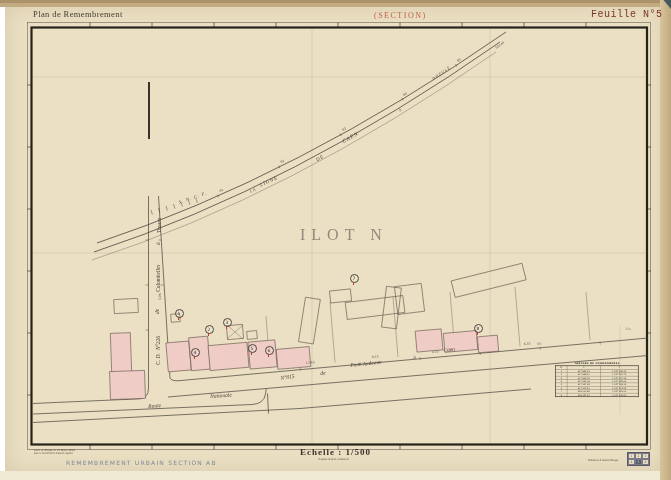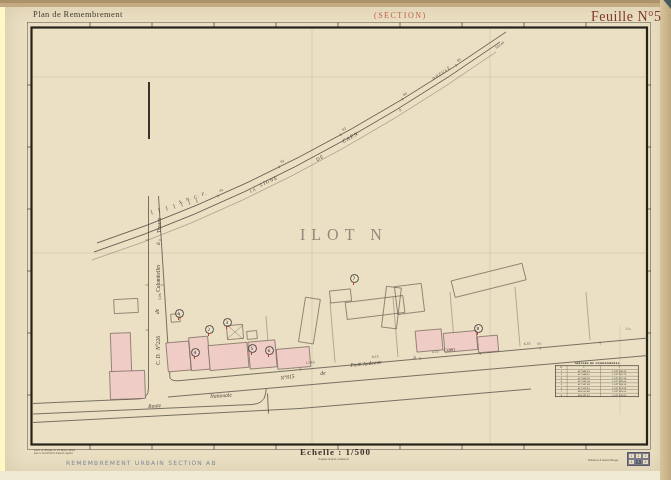--- a/index.html
+++ b/index.html
@@ -1,17 +1,17 @@
 <!DOCTYPE html>
 <html><head>
 <meta charset="utf-8">
 <style>
   html,body{margin:0;padding:0;background:#b9a57e;}
   .stage{position:relative;width:671px;height:480px;overflow:hidden;
-         background:#fef9c3;font-family:"Liberation Serif",serif;}
+         background:#ffffff;font-family:"Liberation Serif",serif;}
   .scan-top{position:absolute;left:0;top:0;width:671px;height:7px;background:#c2ab82;}
   .scan-top2{position:absolute;left:0;top:0;width:671px;height:3px;background:#ac9268;}
   .scan-bottom{position:absolute;left:0;top:471px;width:671px;height:9px;background:#f0e9d4;}
   .scan-right{position:absolute;right:0;top:0;width:11px;height:480px;
               background:linear-gradient(90deg,#d8c49c,#c0a97e);}
   .scan-corner{position:absolute;right:0;top:0;width:10px;height:9px;background:#47585c;
                clip-path:polygon(25% 0,100% 0,100% 100%);}
   .page{position:absolute;left:5px;top:5px;width:660px;height:467px;background:#ebe0c3;
         box-shadow:inset 0 0 22px rgba(120,95,55,.18);}
   .art{position:absolute;left:0;top:0;}
@@ -45,21 +45,21 @@
 <div class="stage">
   <div class="page"></div>
   <div class="scan-top"></div>
   <div class="scan-top2"></div>
   <div class="scan-bottom"></div>
   <div class="scan-right"></div>
   <div class="scan-corner"></div>
 
   <div class="hdr" style="left:33px;top:9px;font-size:8.5px;color:#453e33;letter-spacing:0.4px;">Plan de Remembrement</div>
   <div class="hdr" style="left:374px;top:11px;font-size:8px;color:#c4614a;letter-spacing:1.5px;">(SECTION)</div>
-  <div class="hdr" style="left:591px;top:9px;font-size:14px;color:#7e352a;letter-spacing:0.5px;">Feuille N°5</div>
+  <div class="hdr" style="left:591px;top:9px;font-size:10px;color:#7e352a;letter-spacing:0.5px;font-family:Liberation Mono, monospace;">Feuille N°5</div>
 
   <svg class="art" width="671" height="480" viewBox="0 0 671 480">
 
     <rect x="27.5" y="22.5" width="623" height="427" fill="none" stroke="#6a6257" stroke-width="0.6"></rect>
     <rect x="31.5" y="27.5" width="615.5" height="417" fill="none" stroke="#262219" stroke-width="2.2"></rect>
     <path stroke="#262219" stroke-width="0.6" fill="none" d="M90 22.5v5M152 22.5v5M214 22.5v5M276 22.5v5M338 22.5v5M400 22.5v5M462 22.5v5M524 22.5v5M586 22.5v5
              M90 444.5v5M152 444.5v5M214 444.5v5M276 444.5v5M338 444.5v5M400 444.5v5M462 444.5v5M524 444.5v5M586 444.5v5
              M27.5 85h4M27.5 147h4M27.5 209h4M27.5 271h4M27.5 333h4M27.5 395h4
              M647 85h4M647 147h4M647 209h4M647 271h4M647 333h4M647 395h4"></path>
 

